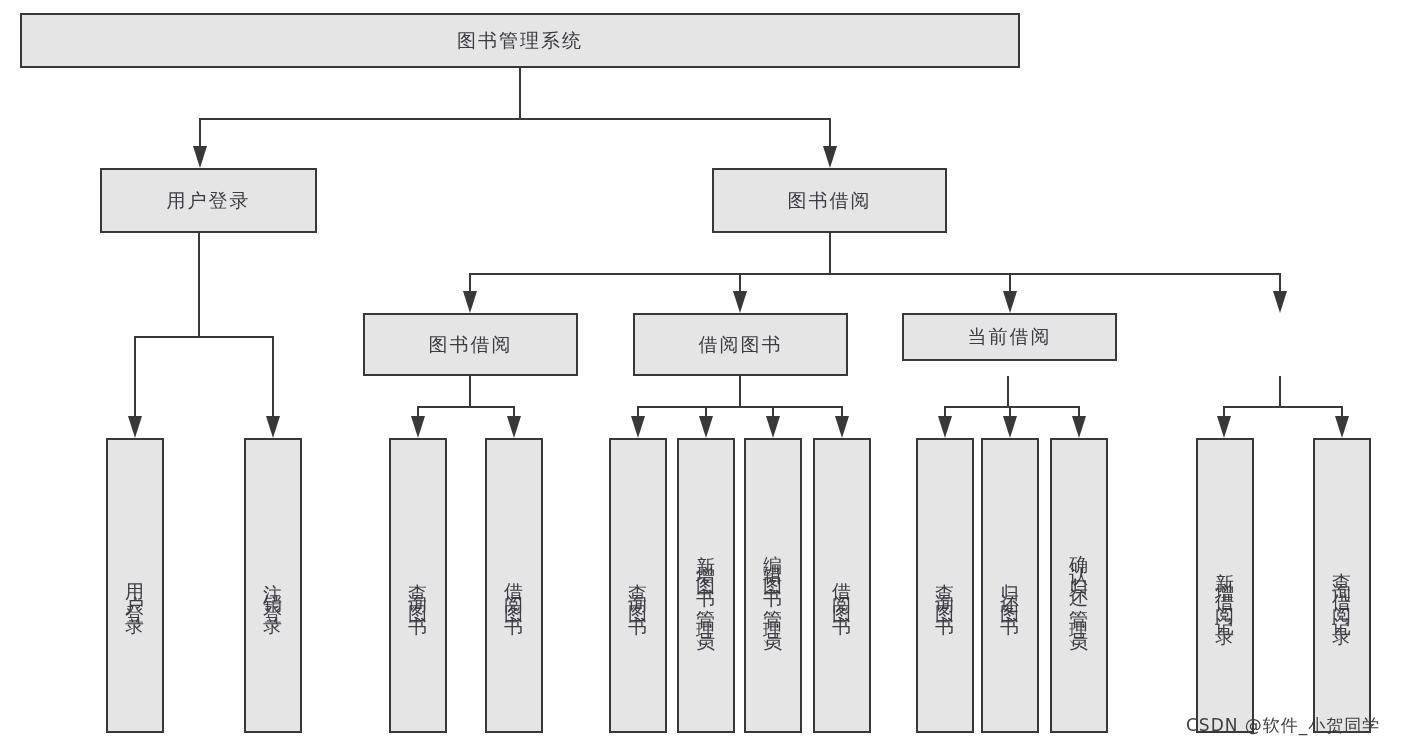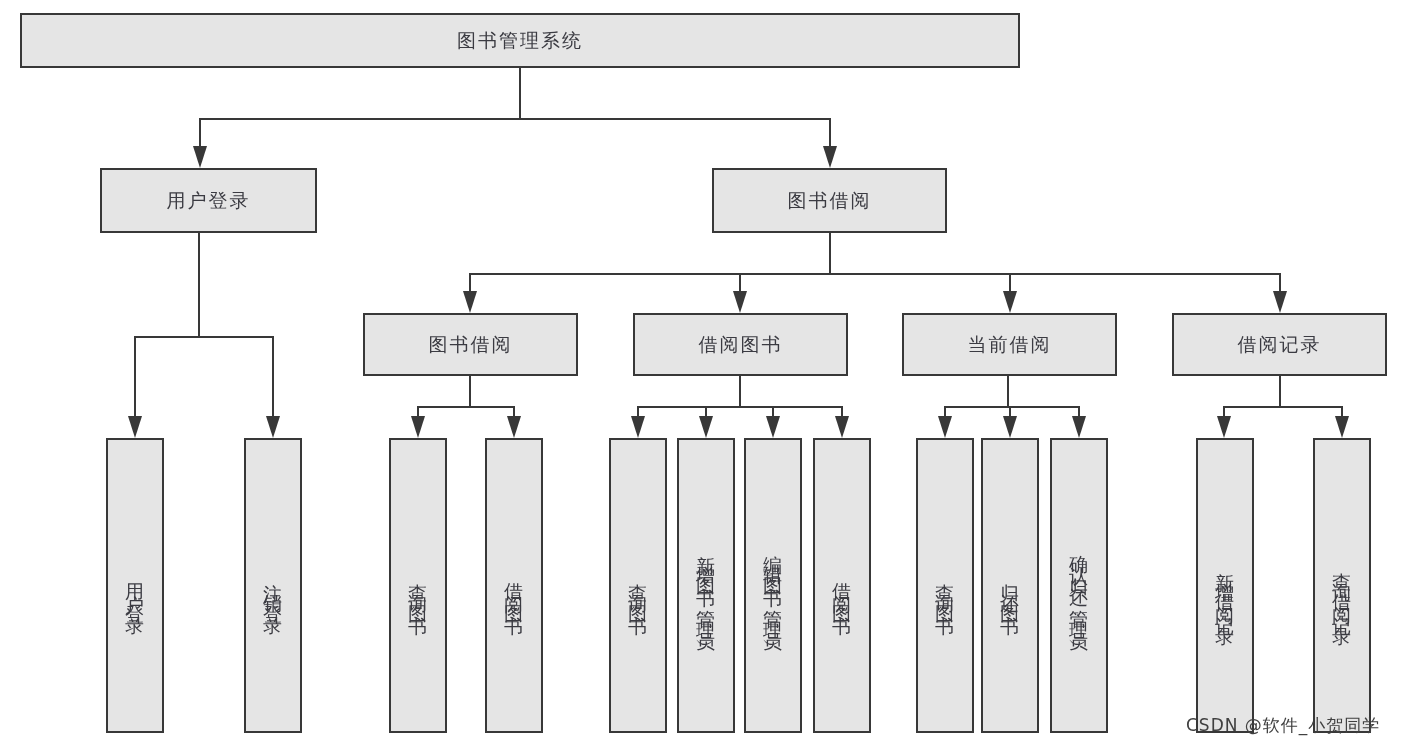--- a/index.html
+++ b/index.html
@@ -84,22 +84,21 @@
   <div class="arrow" style="left:463px;  top:291px;"></div>
   <div class="line" style="left:739px;  top:273px; width:2px; height:20px;"></div>
   <div class="arrow" style="left:733px;  top:291px;"></div>
   <div class="line" style="left:1009px; top:273px; width:2px; height:20px;"></div>
   <div class="arrow" style="left:1003px; top:291px;"></div>
   <div class="line" style="left:1279px; top:273px; width:2px; height:20px;"></div>
   <div class="arrow" style="left:1273px; top:291px;"></div>
 
   <div class="node" style="left:363px;  top:313px; width:215px; height:63px;">图书借阅</div>
   <div class="node" style="left:633px;  top:313px; width:215px; height:63px;">借阅图书</div>
-  <div class="node" style="left:902px;  top:313px; width:215px; height:63px;text-align:center;">当前借阅</div>
-  <div class="node" style="left:1172px; top:313px; width:215px; height:63px;">借阅记录</div>
+  <div class="node" style="left:902px;  top:313px; width:215px; height:48px;text-align:center;">当前借阅</div>
 
   <div class="line" style="left:469px; top:376px; width:2px;  height:30px;"></div>
   <div class="line" style="left:418px; top:406px; width:97px; height:2px;"></div>
   <div class="line" style="left:417px; top:406px; width:2px;  height:12px;"></div>
   <div class="arrow" style="left:411px; top:416px;"></div>
   <div class="line" style="left:513px; top:406px; width:2px;  height:12px;"></div>
   <div class="arrow" style="left:507px; top:416px;"></div>
 
   <div class="line" style="left:739px; top:376px; width:2px;   height:30px;"></div>
   <div class="line" style="left:638px; top:406px; width:205px; height:2px;"></div>

